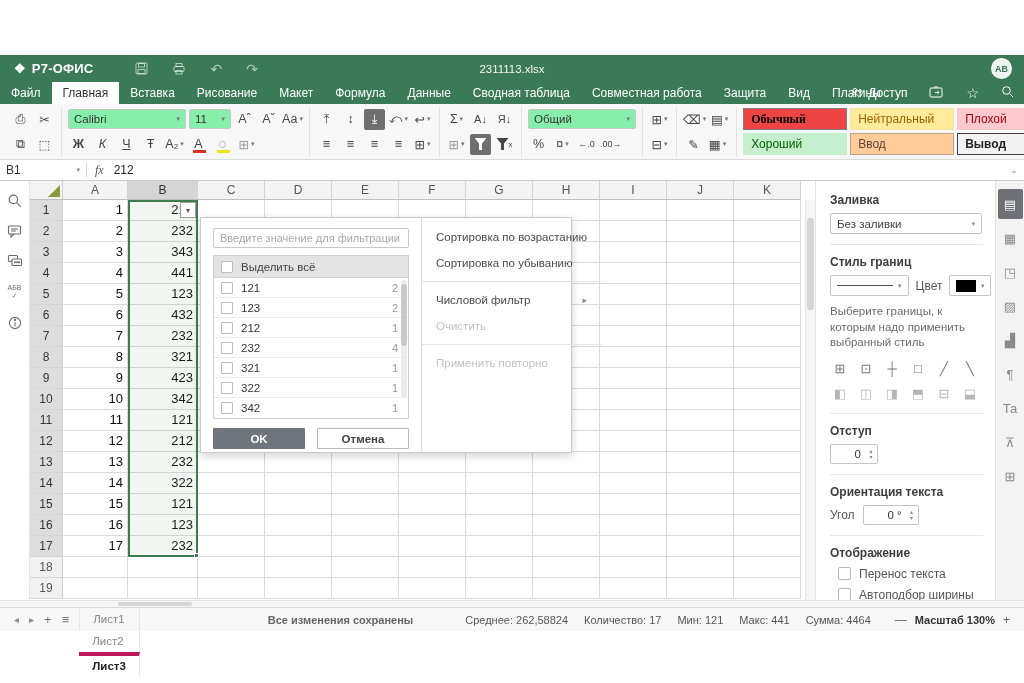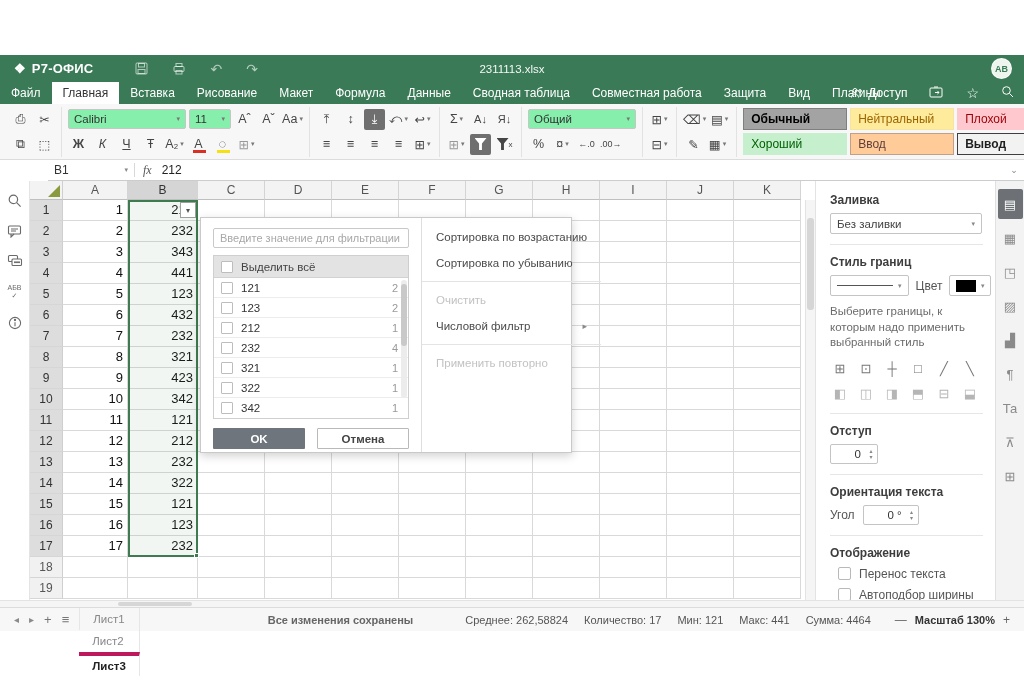--- a/index.html
+++ b/index.html
@@ -40,21 +40,21 @@
   .u-line { text-decoration:underline; }
   .red-bar { position:relative; } .red-bar::after { content:""; position:absolute; left:3px; right:3px; bottom:2px; height:3px; background:#d93025; }
   .yel-bar { position:relative; } .yel-bar::after { content:""; position:absolute; left:3px; right:3px; bottom:2px; height:3px; background:#f7e011; }
   .funnel { width:12px; height:12px; background:#454545; clip-path:polygon(0 0,100% 0,62% 45%,62% 100%,38% 100%,38% 45%); }
   .active .funnel { background:#fff; }
   .fx-sub { font-size:8px; vertical-align:sub; }
   .styles-gallery { display:grid; grid-template-columns:repeat(3,104px); grid-template-rows:22px 22px; gap:3px; }
   .style-chip { font-size:12px; display:flex; align-items:center; padding:0 7px; border:1px solid transparent; cursor:default; }
 
   
-  .fbar { height:21px; background:#fff; border-bottom:1px solid #cccccc; display:flex; align-items:center; font-size:12px; position:relative;margin-left:48px; }
+  .fbar { height:21px; background:#fff; border-bottom:1px solid #cccccc; display:flex; align-items:center; font-size:12px; position:relative; }
   .namebox { width:86px; padding:0 6px; display:flex; align-items:center; justify-content:space-between; color:#333; height:100%; }
   .namebox::after { content:"▾"; font-size:7px; color:#888; }
   .fbar-div { width:1px; height:14px; background:#d8d8d8; }
   .fx { font-family:"Liberation Serif",serif; font-style:italic; color:#555; padding:0 8px; }
   .fvalue { color:#222; padding-left:2px; flex:1; }
   .fbar-expand { width:20px; color:#888; font-size:9px; text-align:center; }
 
   
   .main { height:419px; display:flex; position:relative; }
   .side-strip { width:30px; background:#fff; border-right:1px solid #e4e4e4; display:flex; flex-direction:column; align-items:center; padding-top:12px; gap:16px; }
@@ -301,21 +301,21 @@
         <span class="tbtn caret">▤</span>
       </div>
       <div class="trow">
         <span class="tbtn">✎</span>
         <span class="tbtn caret">▦</span>
       </div>
     </div>
     <div class="tgroup" style="border-right:none; flex-direction:row; align-items:center;">
       <div class="styles-gallery">
 
-      <div class="style-chip" style="background: #a3a3a3; color: rgb(0, 0, 0); border: 1px solid rgb(127, 127, 127); font-weight: bold;">Обычный</div>
+      <div class="style-chip" style="background: #ef4444; color: rgb(0, 0, 0); border: 1px solid rgb(127, 127, 127); font-weight: bold; font-family: Liberation Serif, serif;">Обычный</div>
           <div class="style-chip" style="background: rgb(255, 235, 156); color: rgb(156, 101, 0); border: 1px solid rgb(245, 229, 160);">Нейтральный</div>
           <div class="style-chip" style="background: rgb(255, 199, 206); color: rgb(156, 0, 6); border: 1px solid rgb(255, 199, 206);">Плохой</div>
           <div class="style-chip" style="background: rgb(198, 239, 206); color: rgb(0, 97, 0); border: 1px solid rgb(198, 239, 206);">Хороший</div>
           <div class="style-chip" style="background: rgb(255, 204, 153); color: rgb(95, 63, 63); border: 1px solid rgb(191, 160, 138);">Ввод</div>
           <div class="style-chip" style="background: rgb(242, 242, 242); color: rgb(31, 31, 31); border: 1px solid rgb(63, 63, 63); font-weight: bold;">Вывод</div>
         </div>
 
     </div>
   </div>
 
@@ -819,20 +819,20 @@
     </div>
     <div class="fp-btns">
       <div class="fp-ok">OK</div>
       <div class="fp-cancel">Отмена</div>
     </div>
   </div>
   <div class="fp-menu">
     <div class="fm-item">Сортировка по возрастанию</div>
     <div class="fm-item">Сортировка по убыванию</div>
     <div class="fm-div"></div>
-    <div class="fm-item disabled">Очистить</div>
     <div class="fm-item fm-sub">
         <span>Числовой фильтр</span>
       </div>
+    <div class="fm-item disabled">Очистить</div>
     <div class="fm-div"></div>
     <div class="fm-item disabled">Применить повторно</div>
   </div>
 </div>
 
 </body></html>

